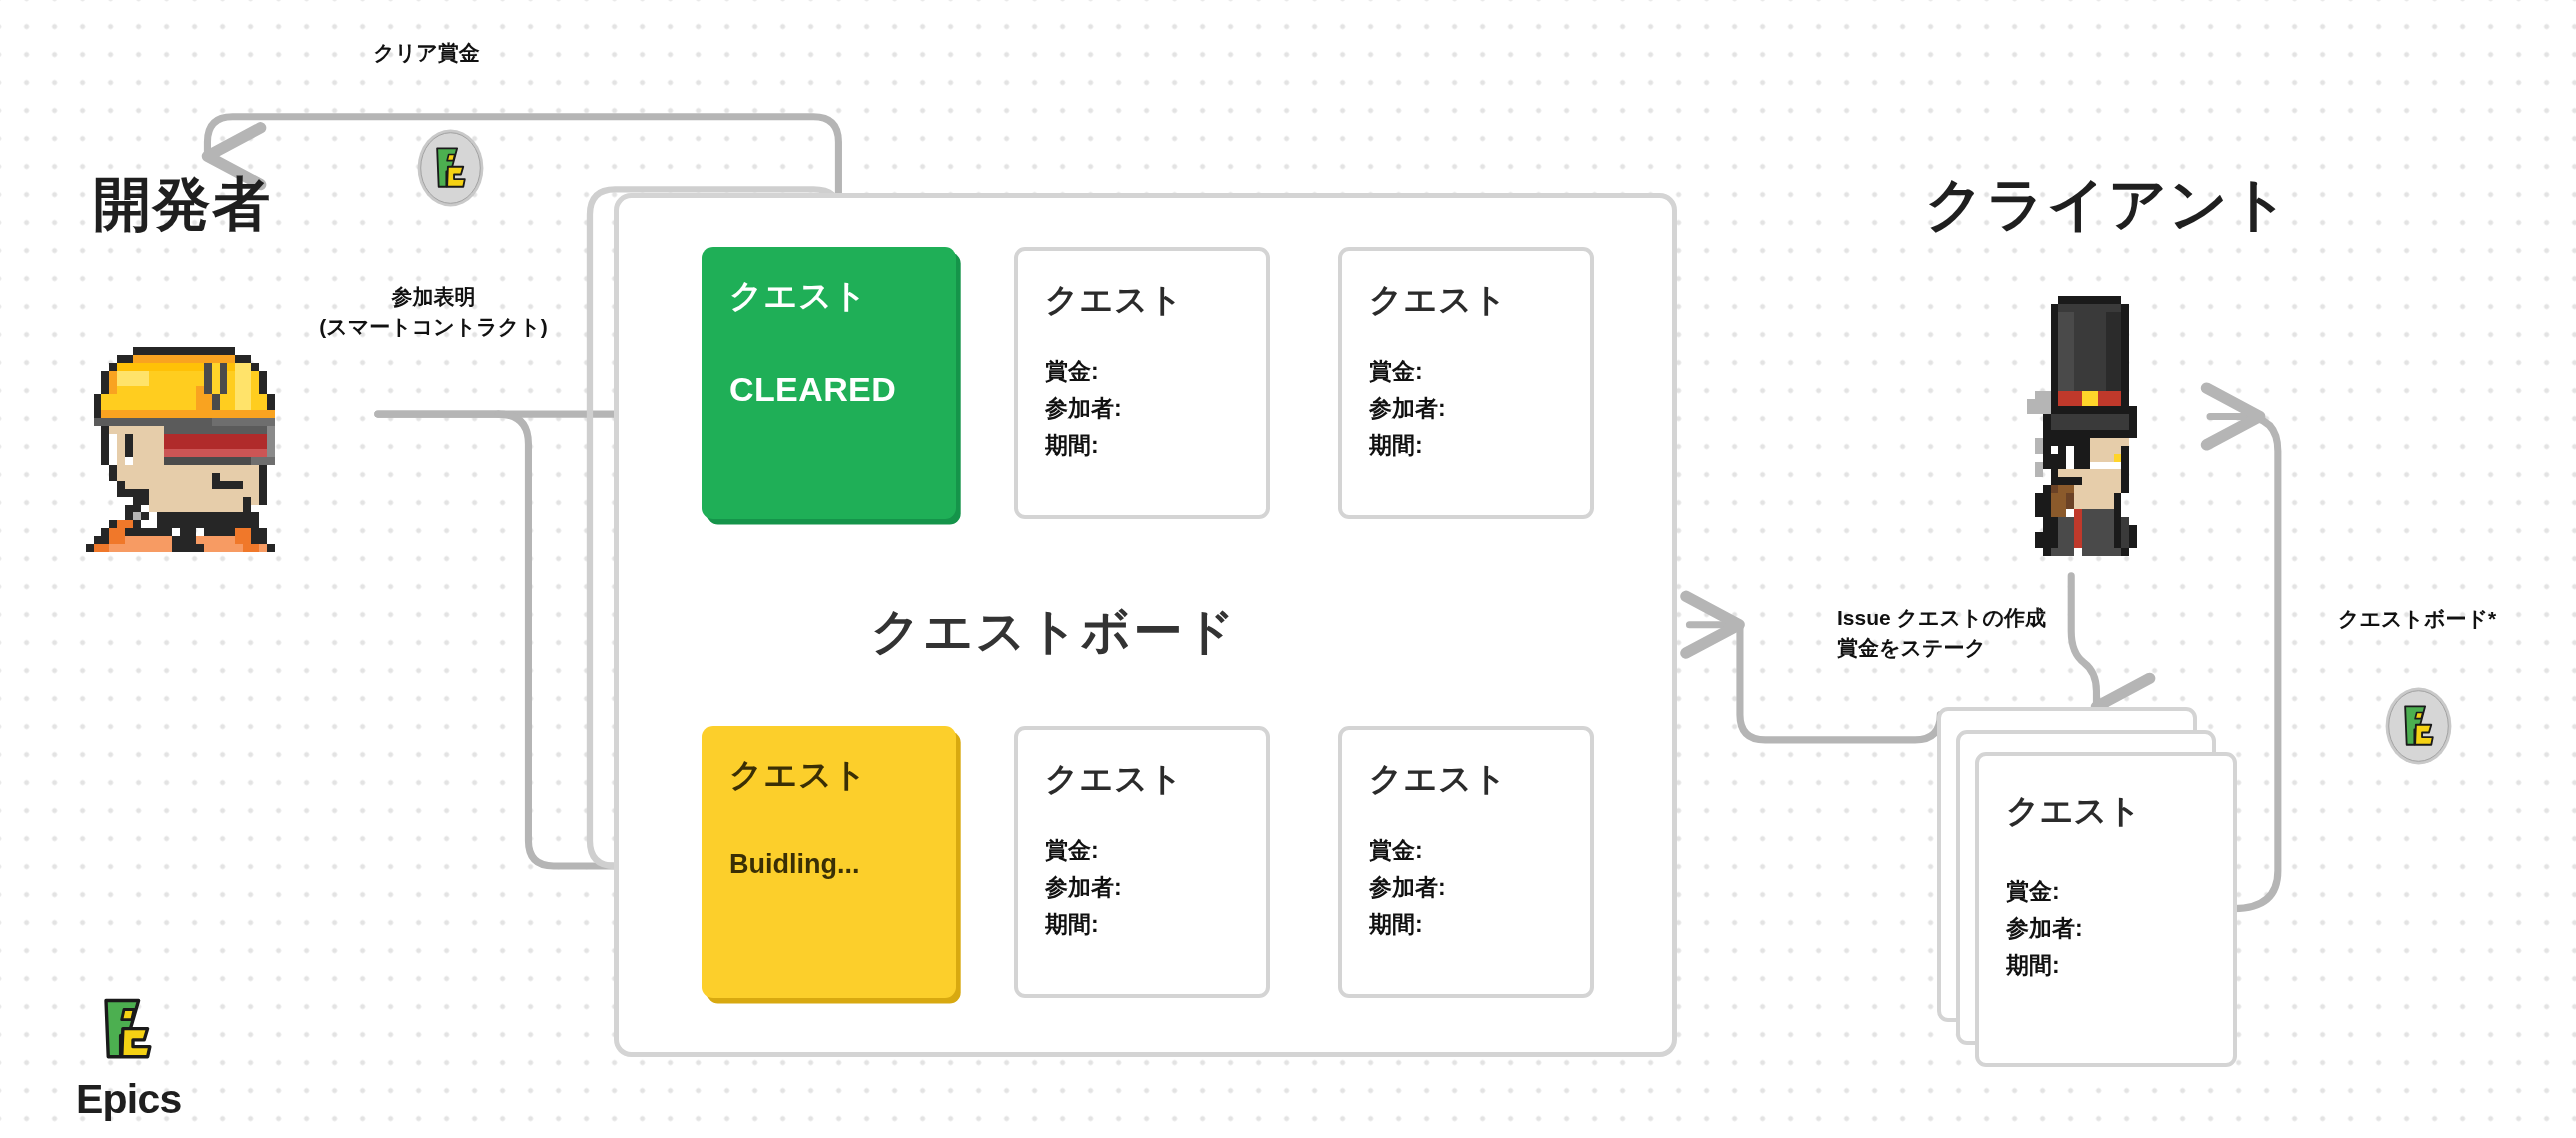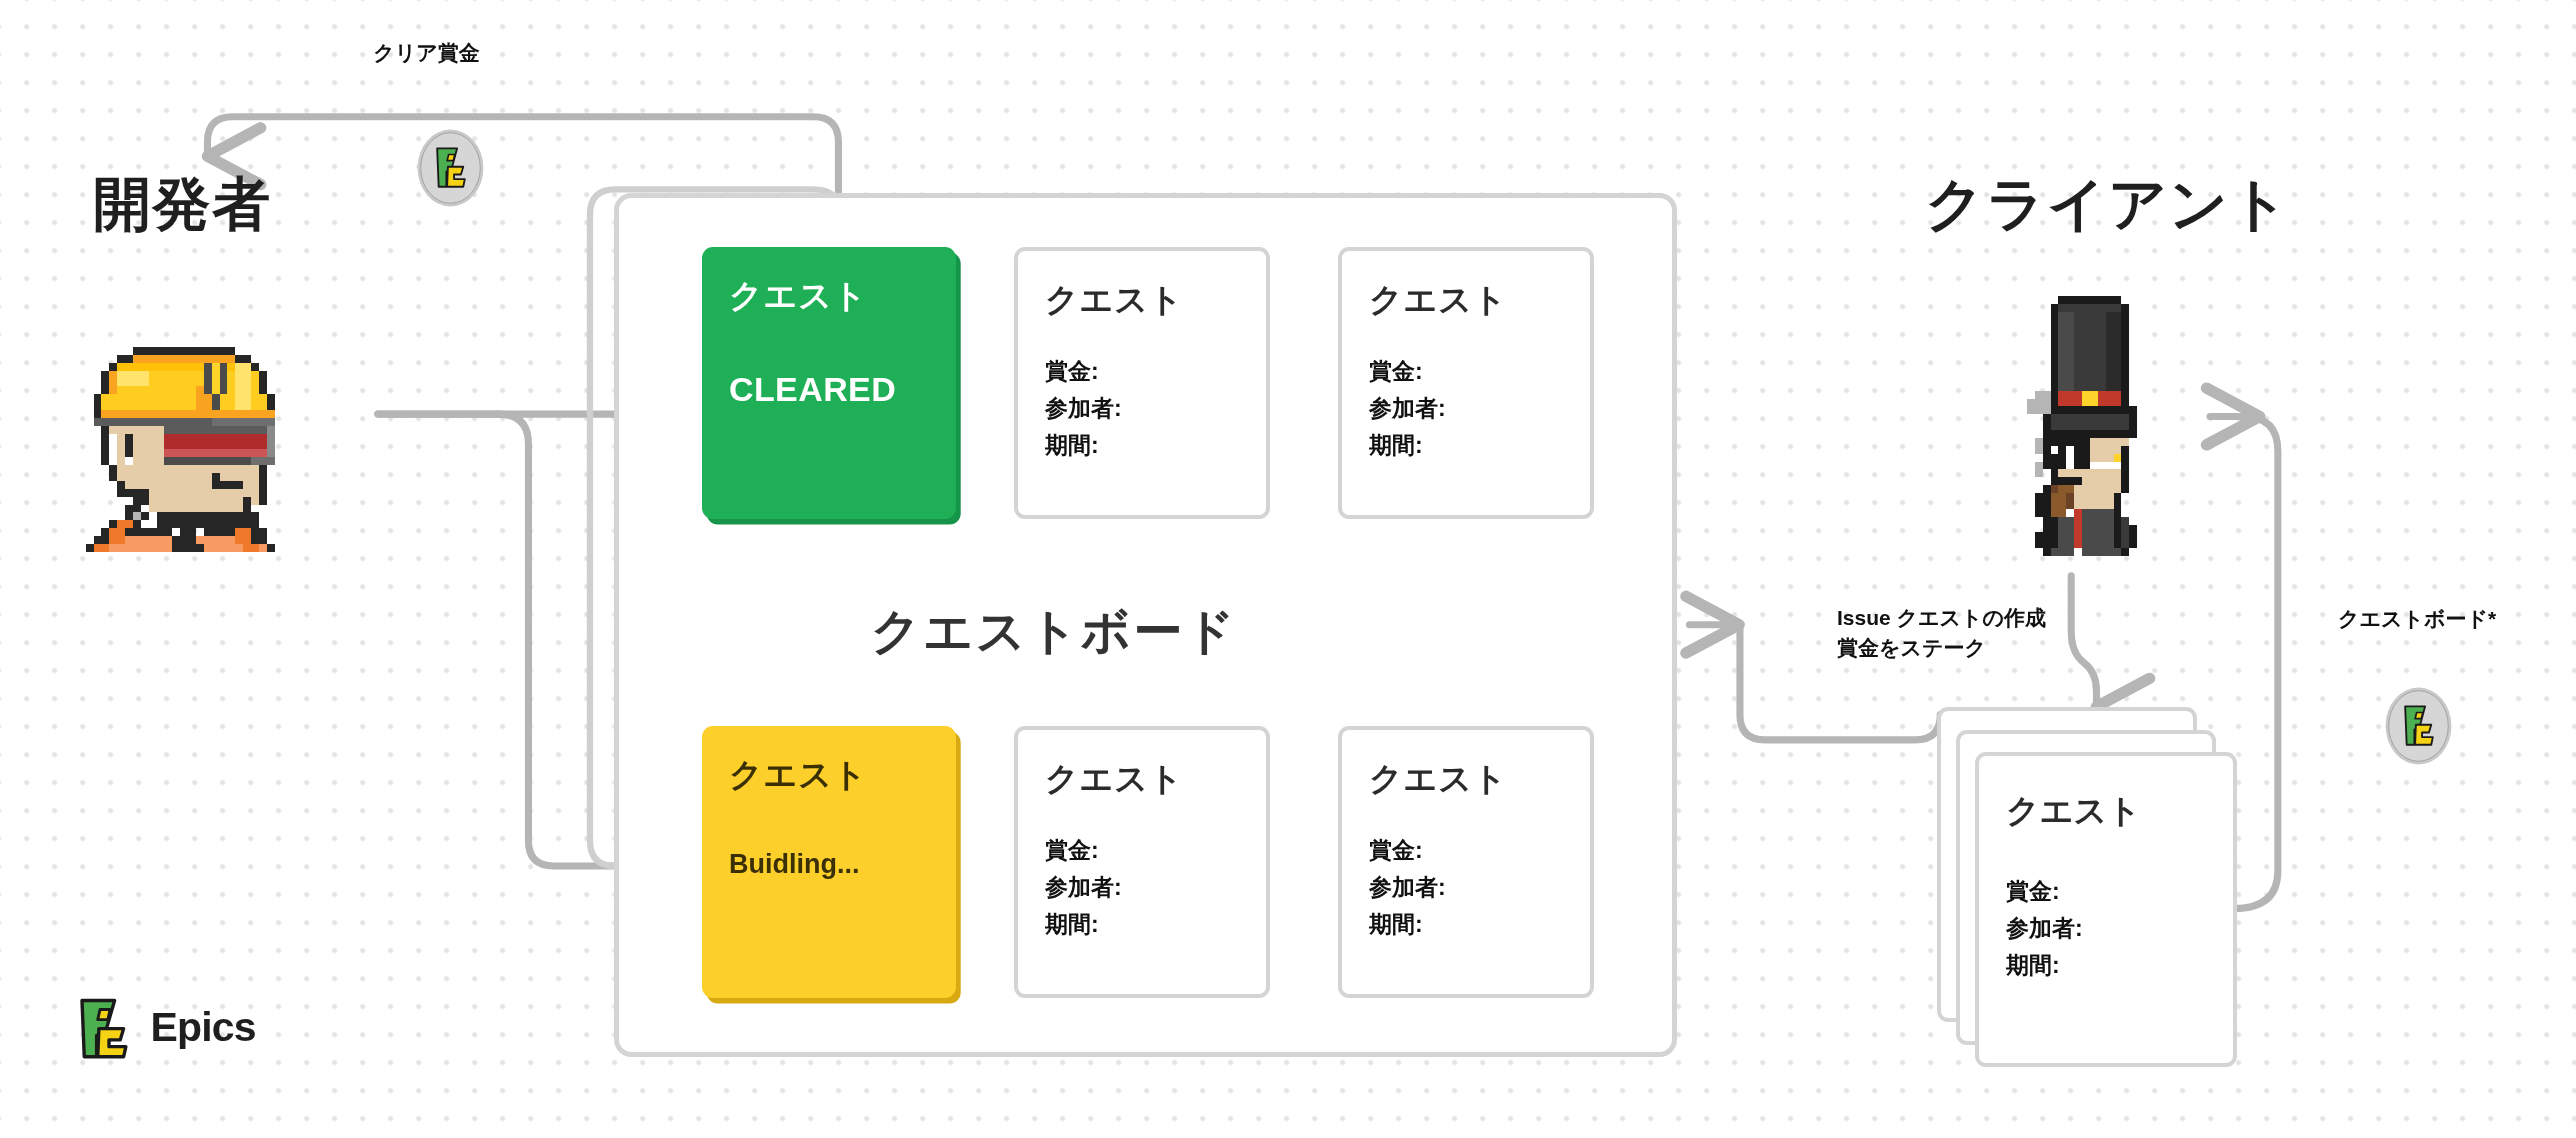--- a/index.html
+++ b/index.html
@@ -74,21 +74,21 @@
   .stackcard{
     box-sizing:border-box;background:#ffffff;border:4.7px solid #d4d4d4;border-radius:11px;
   }
   #stack-front{
     width:262px;height:315px;padding:38px 27px 0 27px;
   }
   #stack-front .qtitle{font-size:33px;font-weight:700;color:#2b2b2b;line-height:1.05;}
   #stack-front .qmeta{margin-top:44px;font-size:23px;font-weight:700;line-height:1.62;color:#111;}
 
   
-  #brand{left:76px;top:996px;display:flex;align-items:center;gap:17.4px;}
+  #brand{left:76px;top:996px;display:flex;align-items:center;gap:17.4px;flex-direction:column;}
   #brand .word{font-size:41px;font-weight:700;color:#1f1f1f;letter-spacing:-0.8px;}
 
   .coin{display:block;}
 </style>
 </head>
 <body>
 
 <div id="stage">
 
   <svg class="layer" viewBox="0 0 3266 1444">
@@ -244,20 +244,24 @@
       <g transform="translate(25,22) scale(0.98)">
         <path d="M2,4 L28,4 L20,34 L14,34 L14,54 L4,54 Z" fill="#4caf50" stroke="#1a1a1a" stroke-width="2.4" stroke-linejoin="round"></path>
         <path d="M17,12 L25,12 L23,20 L15,20 Z" fill="#f5d214" stroke="#1a1a1a" stroke-width="2.2" stroke-linejoin="round"></path>
         <path d="M16,28 L36,28 L33,38 L24,38 L24,44 L38,44 L36,54 L15,54 Z" fill="#f5d214" stroke="#1a1a1a" stroke-width="2.4" stroke-linejoin="round"></path>
       </g>
     </svg>
   </div>
 
   <div class="abs flow-label" style="left:312px;top:38px;width:229px;">クリア賞金</div>
 
+  <div class="abs flow-label" style="left:315px;top:282px;width:237px;">
+    <div>参加表明</div>
+    <div>(スマートコントラクト)</div>
+  </div>
 
   <div class="abs" id="board"></div>
   <div class="abs" id="board-title">クエストボード</div>
 
   <div class="abs qcard green" style="left:702px;top:247px;">
     <div class="qtitle">クエスト</div>
     <div class="qstatus">CLEARED</div>
   </div>
 
   <div class="abs qcard white" style="left:1014px;top:247px;">

